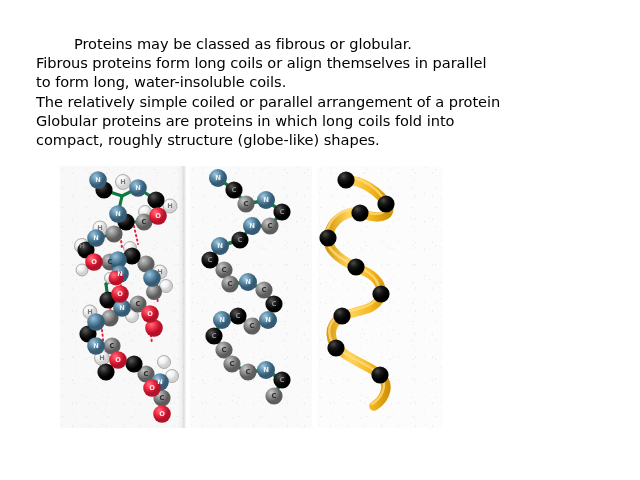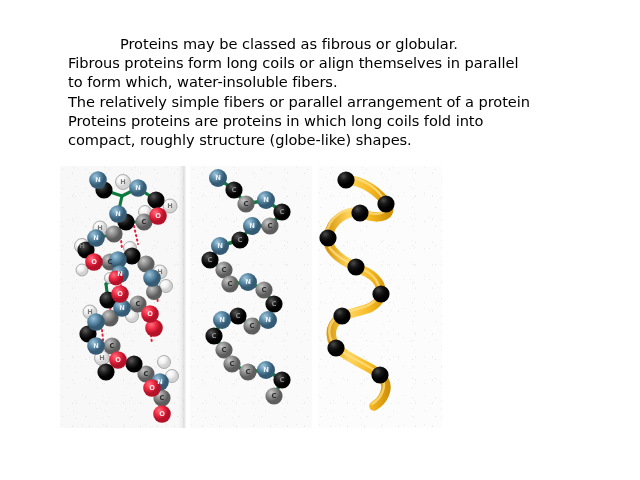--- a/index.html
+++ b/index.html
@@ -23,25 +23,25 @@
     left: 0px;
     top: 34px;
     width: 640px;
   }
   .text-line {
     font-family: "DejaVu Sans", "Liberation Sans", sans-serif;
     font-size: 14.6px;
     line-height: 19.2px;
     color: #000000;
     white-space: pre;
-    padding-left: 68px;
+    padding-left: 36px;
     letter-spacing: -0.05px;
   }
   .text-line.indented {
-    padding-left: 120px;
+    padding-left: 74px;
   }
 
   
   #figure-strip {
     position: absolute;
     left: 60px;
     top: 166px;
     width: 382px;
     height: 262px;
   }
@@ -96,23 +96,23 @@
   }
 </style>
 </head>
 <body>
 
 <div id="page">
 
   <div id="text-block">
     <div class="text-line indented">Proteins may be classed as fibrous or globular.</div>
     <div class="text-line">Fibrous proteins form long coils or align themselves in parallel</div>
-    <div class="text-line">to form which, water-insoluble fibers.</div>
-    <div class="text-line">The relatively simple fibers or parallel arrangement of a protein</div>
-    <div class="text-line">Proteins proteins are proteins in which long coils fold into</div>
+    <div class="text-line">to form long, water-insoluble coils.</div>
+    <div class="text-line">The relatively simple coiled or parallel arrangement of a protein</div>
+    <div class="text-line">Globular proteins are proteins in which long coils fold into</div>
     <div class="text-line">compact, roughly structure (globe-like) shapes.</div>
   </div>
 
   <div id="figure-strip">
 
     <div class="panel" id="panel-left">
       <div class="scan-bg"></div>
       <svg class="mol" viewBox="0 0 126 262">
         <defs>
           <radialGradient id="gO" cx="35%" cy="30%">

